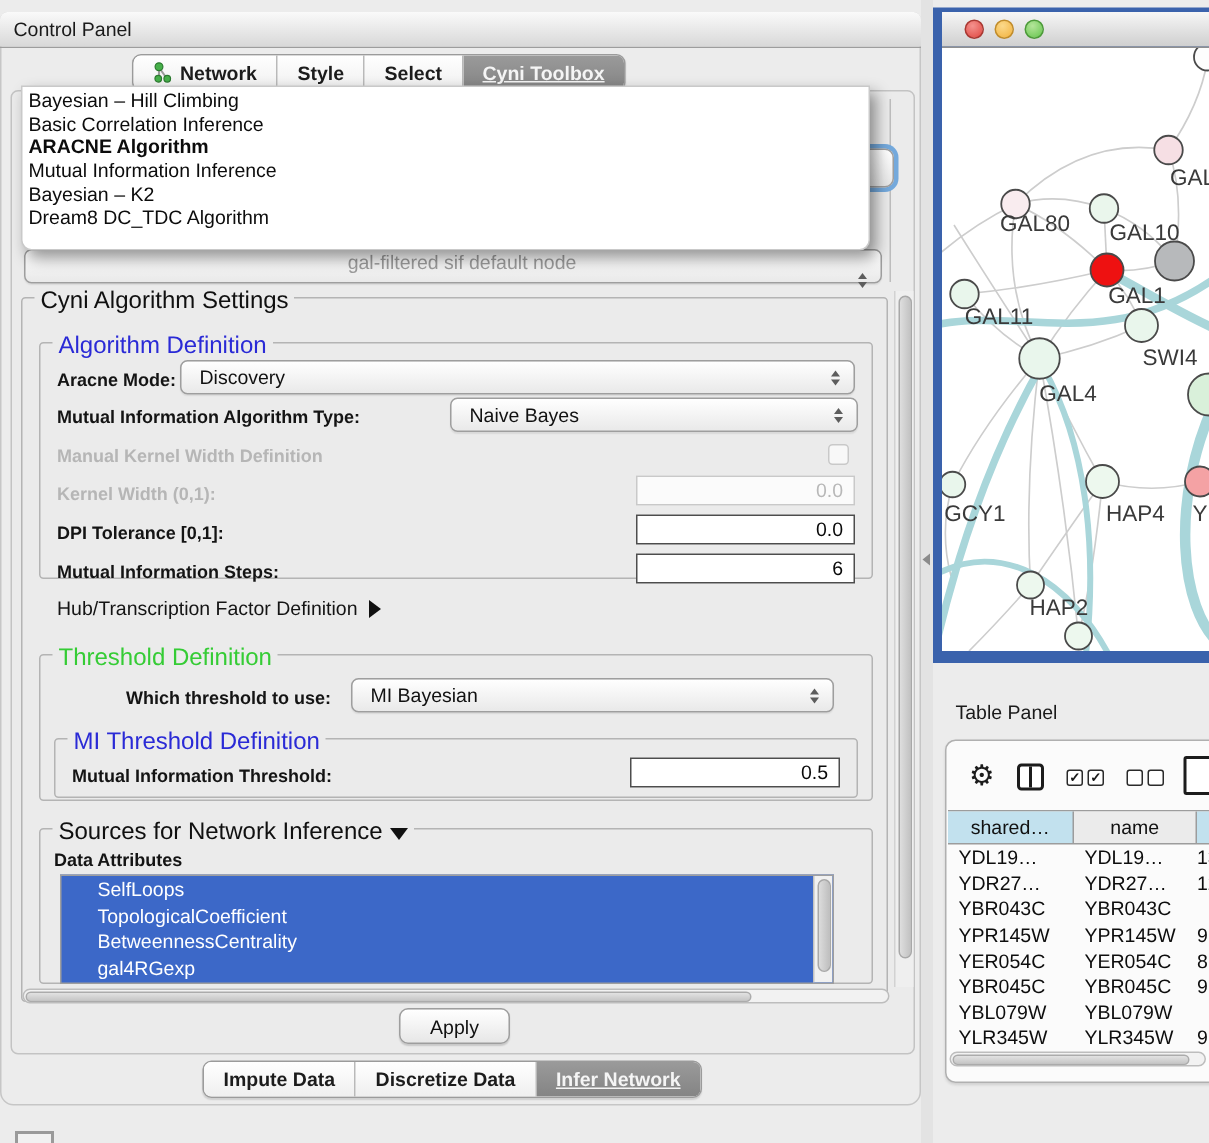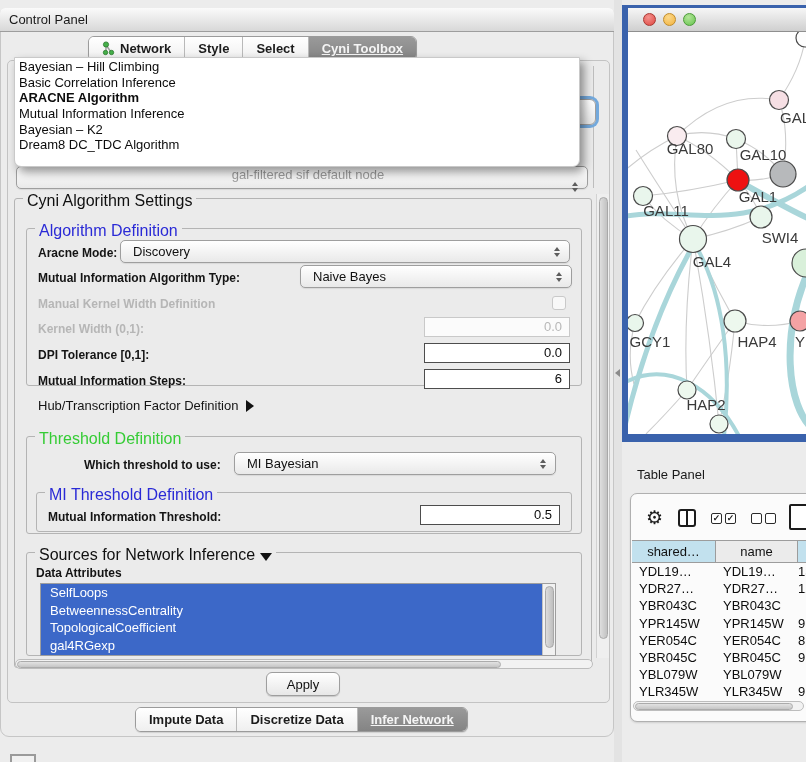--- a/index.html
+++ b/index.html
@@ -69,21 +69,21 @@
   
   .gb { position:absolute; border:1px solid #b4b4b4; border-radius:3px; }
   .gb-title { position:absolute; top:-8px; left:8px; background:#ebebeb; padding:1px 4px;
     font-size:16px; color:#101010; white-space:nowrap;text-align:right; }
   .gb-title.blue { color:#2a2ad6; }
   .gb-title.green { color:#35cc35; }
 
   
   .listbox { position:absolute; left:40px; top:583px; width:516px; height:73px;
     border:1px solid #9e9e9e; background:#3c68c8; overflow:hidden; }
-  .listbox .li { font-size:13px; color:#ffffff; height:17.5px; line-height:17.5px; padding-left:9px; }
+  .listbox .li { font-size:13px; color:#ffffff; height:17.5px; line-height:17.5px; padding-left:24px; }
   .list-vsb { position:absolute; right:0; top:0; width:13px; height:71px; background:#f1f1f1; border-left:1px solid #c2c2c2; }
   .list-vsb .thumb { position:absolute; left:1.5px; top:2px; width:9px; height:62px; border-radius:5px;
     background:linear-gradient(90deg,#dcdcdc,#bfbfbf); border:1px solid #a8a8a8; }
 
   
   .hsb { position:absolute; height:10px; border:1px solid #bdbdbd; border-radius:6px; background:#f2f2f2; }
   .hsb .thumb { position:absolute; left:1px; top:0.5px; height:7px; border-radius:5px;
     background:linear-gradient(#e2e2e2,#c6c6c6); border:1px solid #ababab; }
   .vsb { position:absolute; width:13px; border-left:1px solid #d2d2d2; background:#efefef; }
   .vsb .thumb { position:absolute; left:1.5px; width:9px; border-radius:5px;
@@ -268,22 +268,22 @@
   <span class="lbl" style="left:48px; top:510px;">Mutual Information Threshold:</span>
   <span class="num-input" style="left:420px; top:505px; width:140px;">0.5</span>
 
   <div class="gb" style="left:26px; top:552px; width:556px; height:104px;">
     <span class="gb-title"><span>Sources for Network Inference</span><span class="tri-down-s"></span></span>
   </div>
   <span class="lbl" style="left:36px; top:566px;">Data Attributes</span>
   <div class="listbox">
     <div id="attr-items">
         <div class="li">SelfLoops</div>
+        <div class="li">TopologicalCoefficient</div>
         <div class="li">BetweennessCentrality</div>
-        <div class="li">TopologicalCoefficient</div>
         <div class="li">gal4RGexp</div>
       </div>
     <div class="list-vsb">
         <span class="thumb"></span>
       </div>
   </div>
 
   <div class="hsb" style="left:15px; top:659px; width:578px;">
     <span class="thumb" style="width:484px;"></span>
   </div>

